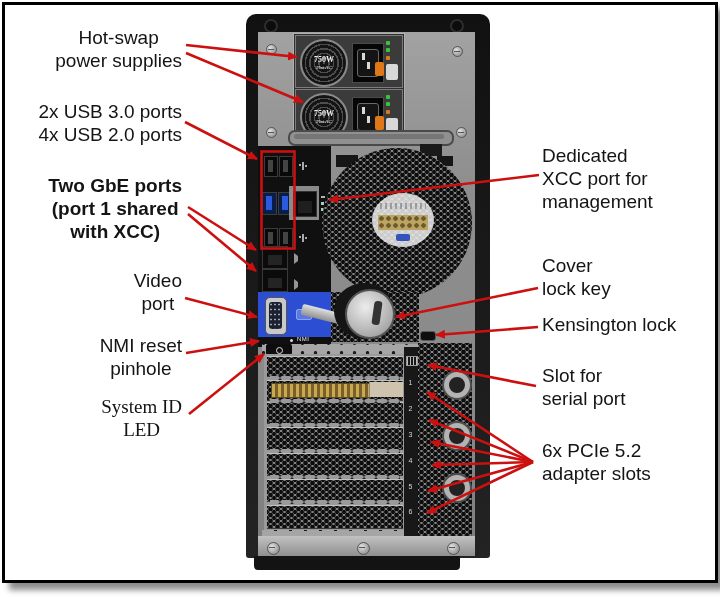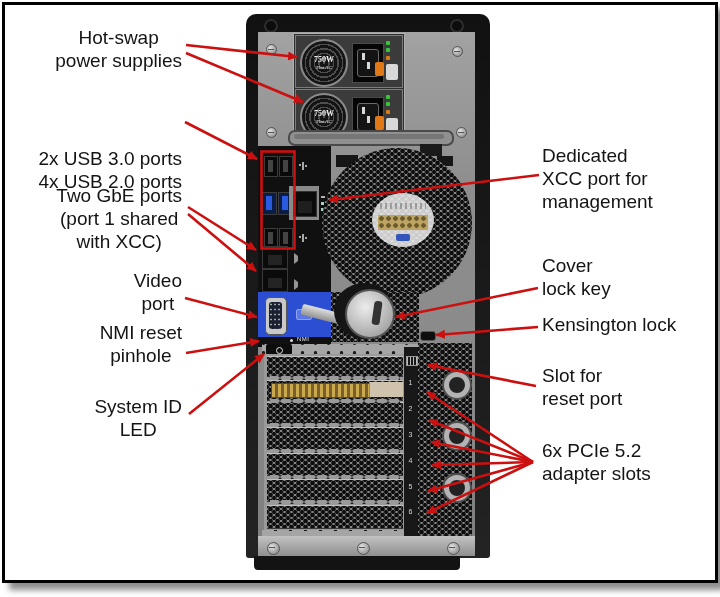--- a/index.html
+++ b/index.html
@@ -238,33 +238,33 @@
     <line x1="533" y1="462" x2="429" y2="420" marker-end="url(#ah)"></line>
     <line x1="533" y1="462" x2="431" y2="442" marker-end="url(#ah)"></line>
     <line x1="533" y1="462" x2="432" y2="465" marker-end="url(#ah)"></line>
     <line x1="533" y1="462" x2="428" y2="491" marker-end="url(#ah)"></line>
     <line x1="533" y1="462" x2="427" y2="513" marker-end="url(#ah)"></line>
   </g>
 </svg>
 
 <div class="co co-r" style="top:26px;">Hot-swap
 power supplies</div>
-<div class="co co-r" style="top:100px;margin-top:47px;">2x USB 3.0 ports
+<div class="co co-r" style="top:100px;">2x USB 3.0 ports
 4x USB 2.0 ports</div>
-<div class="co co-r" style="top:184px;">Two GbE ports
+<div class="co co-r" style="top:174px;font-weight:bold;">Two GbE ports
 (port 1 shared
 with XCC)</div>
 <div class="co co-r" style="top:269px;">Video
 port</div>
-<div class="co co-r" style="top:321px;">NMI reset
+<div class="co co-r" style="top:334px;">NMI reset
 pinhole</div>
-<div class="co co-r" style="top:395px;">System ID
+<div class="co co-r" style="top:395px;font-family:Liberation Serif, serif;">System ID
 LED</div>
 <div class="co co-l" style="top:144px;">Dedicated
 XCC port for
 management</div>
 <div class="co co-l" style="top:254px;">Cover
 lock key</div>
 <div class="co co-l" style="top:313px;">Kensington lock</div>
 <div class="co co-l" style="top:364px;">Slot for
-reset port</div>
+serial port</div>
 <div class="co co-l" style="top:439px;">6x PCIe 5.2
 adapter slots</div>
 
 </body></html>

